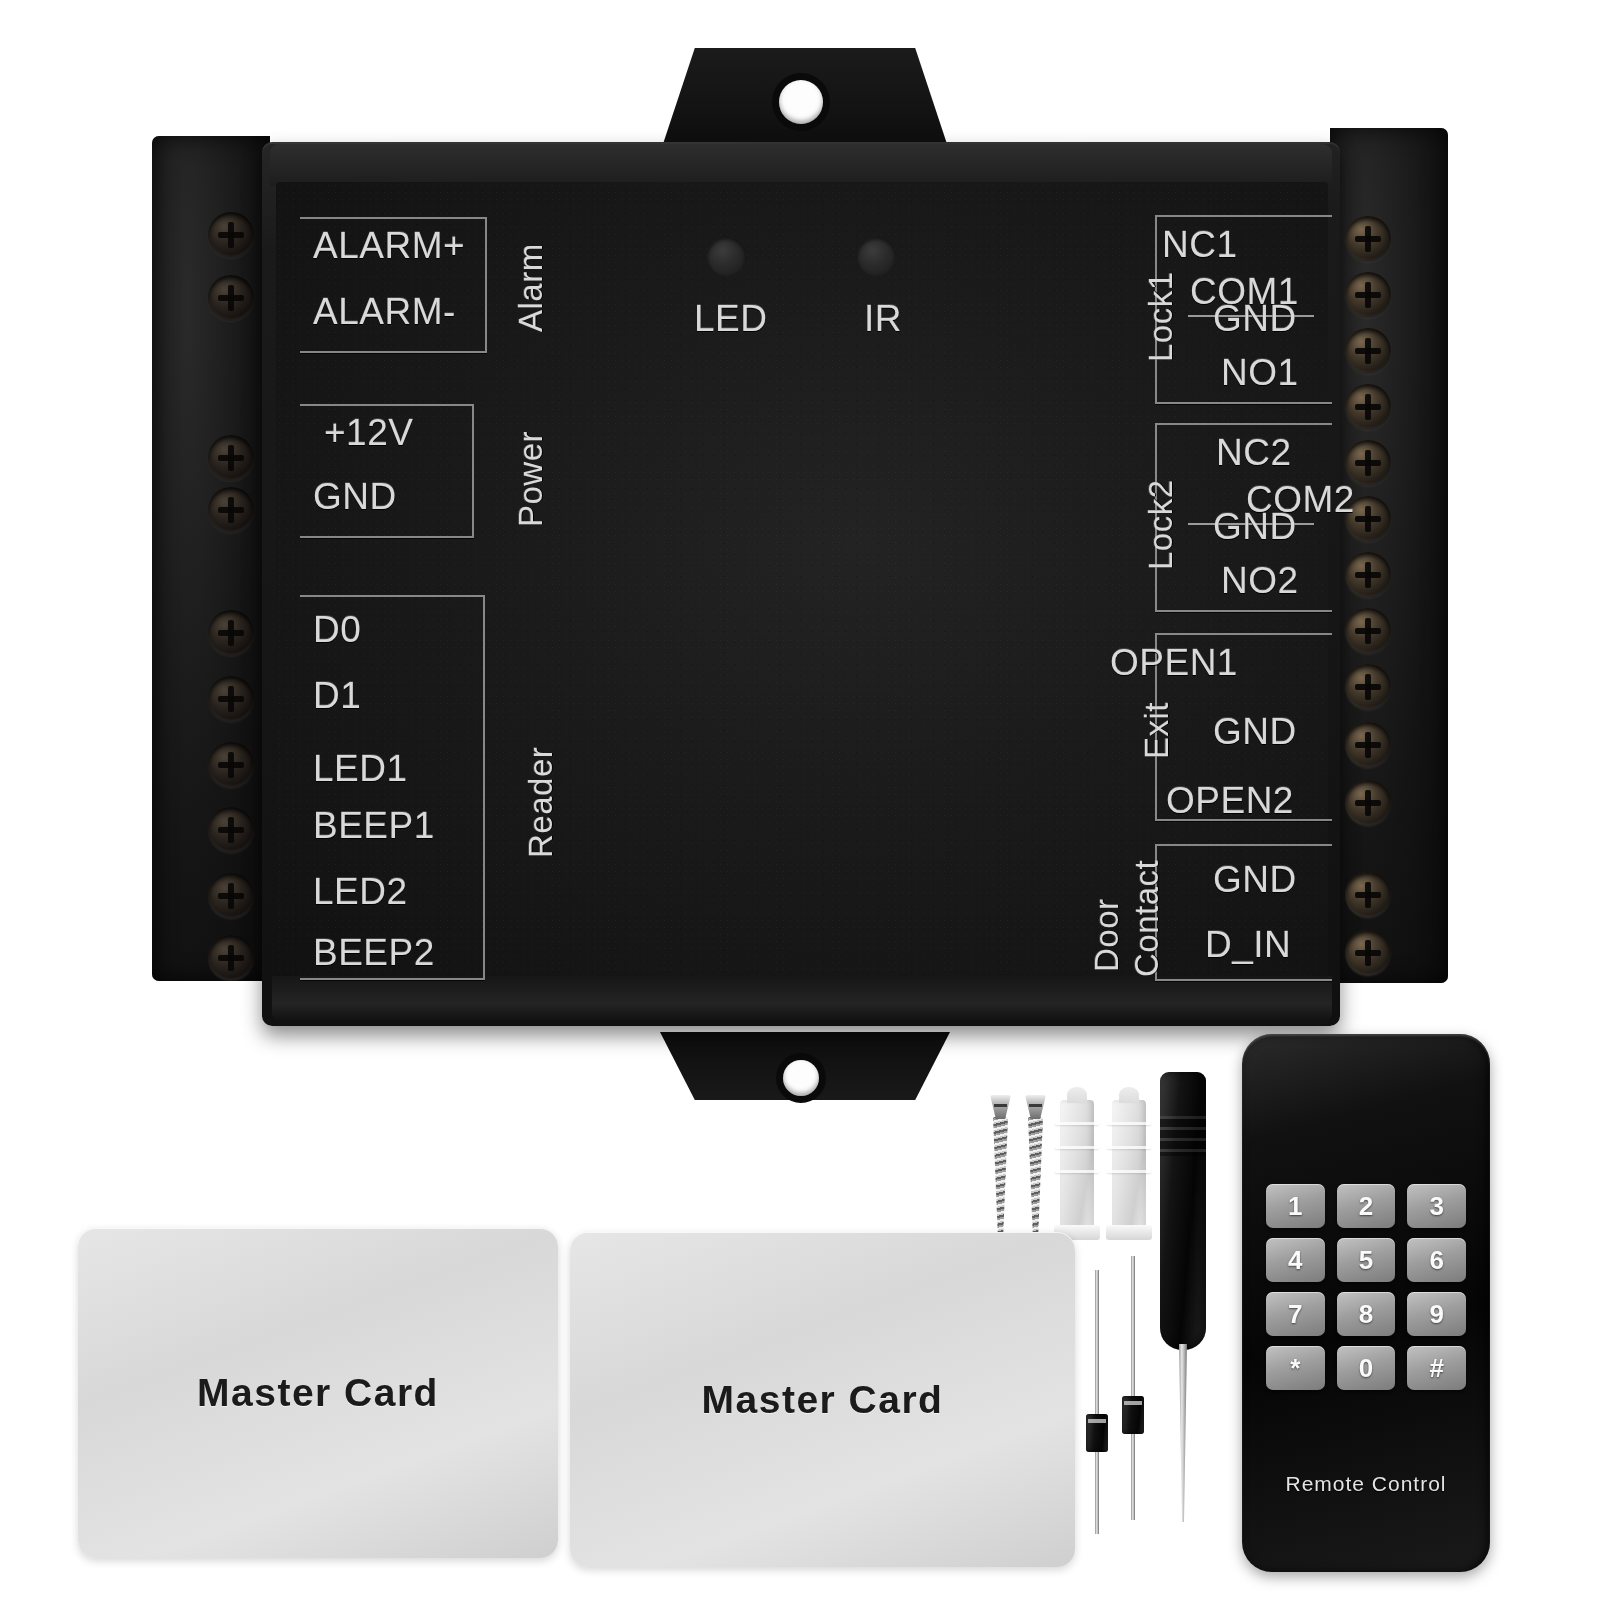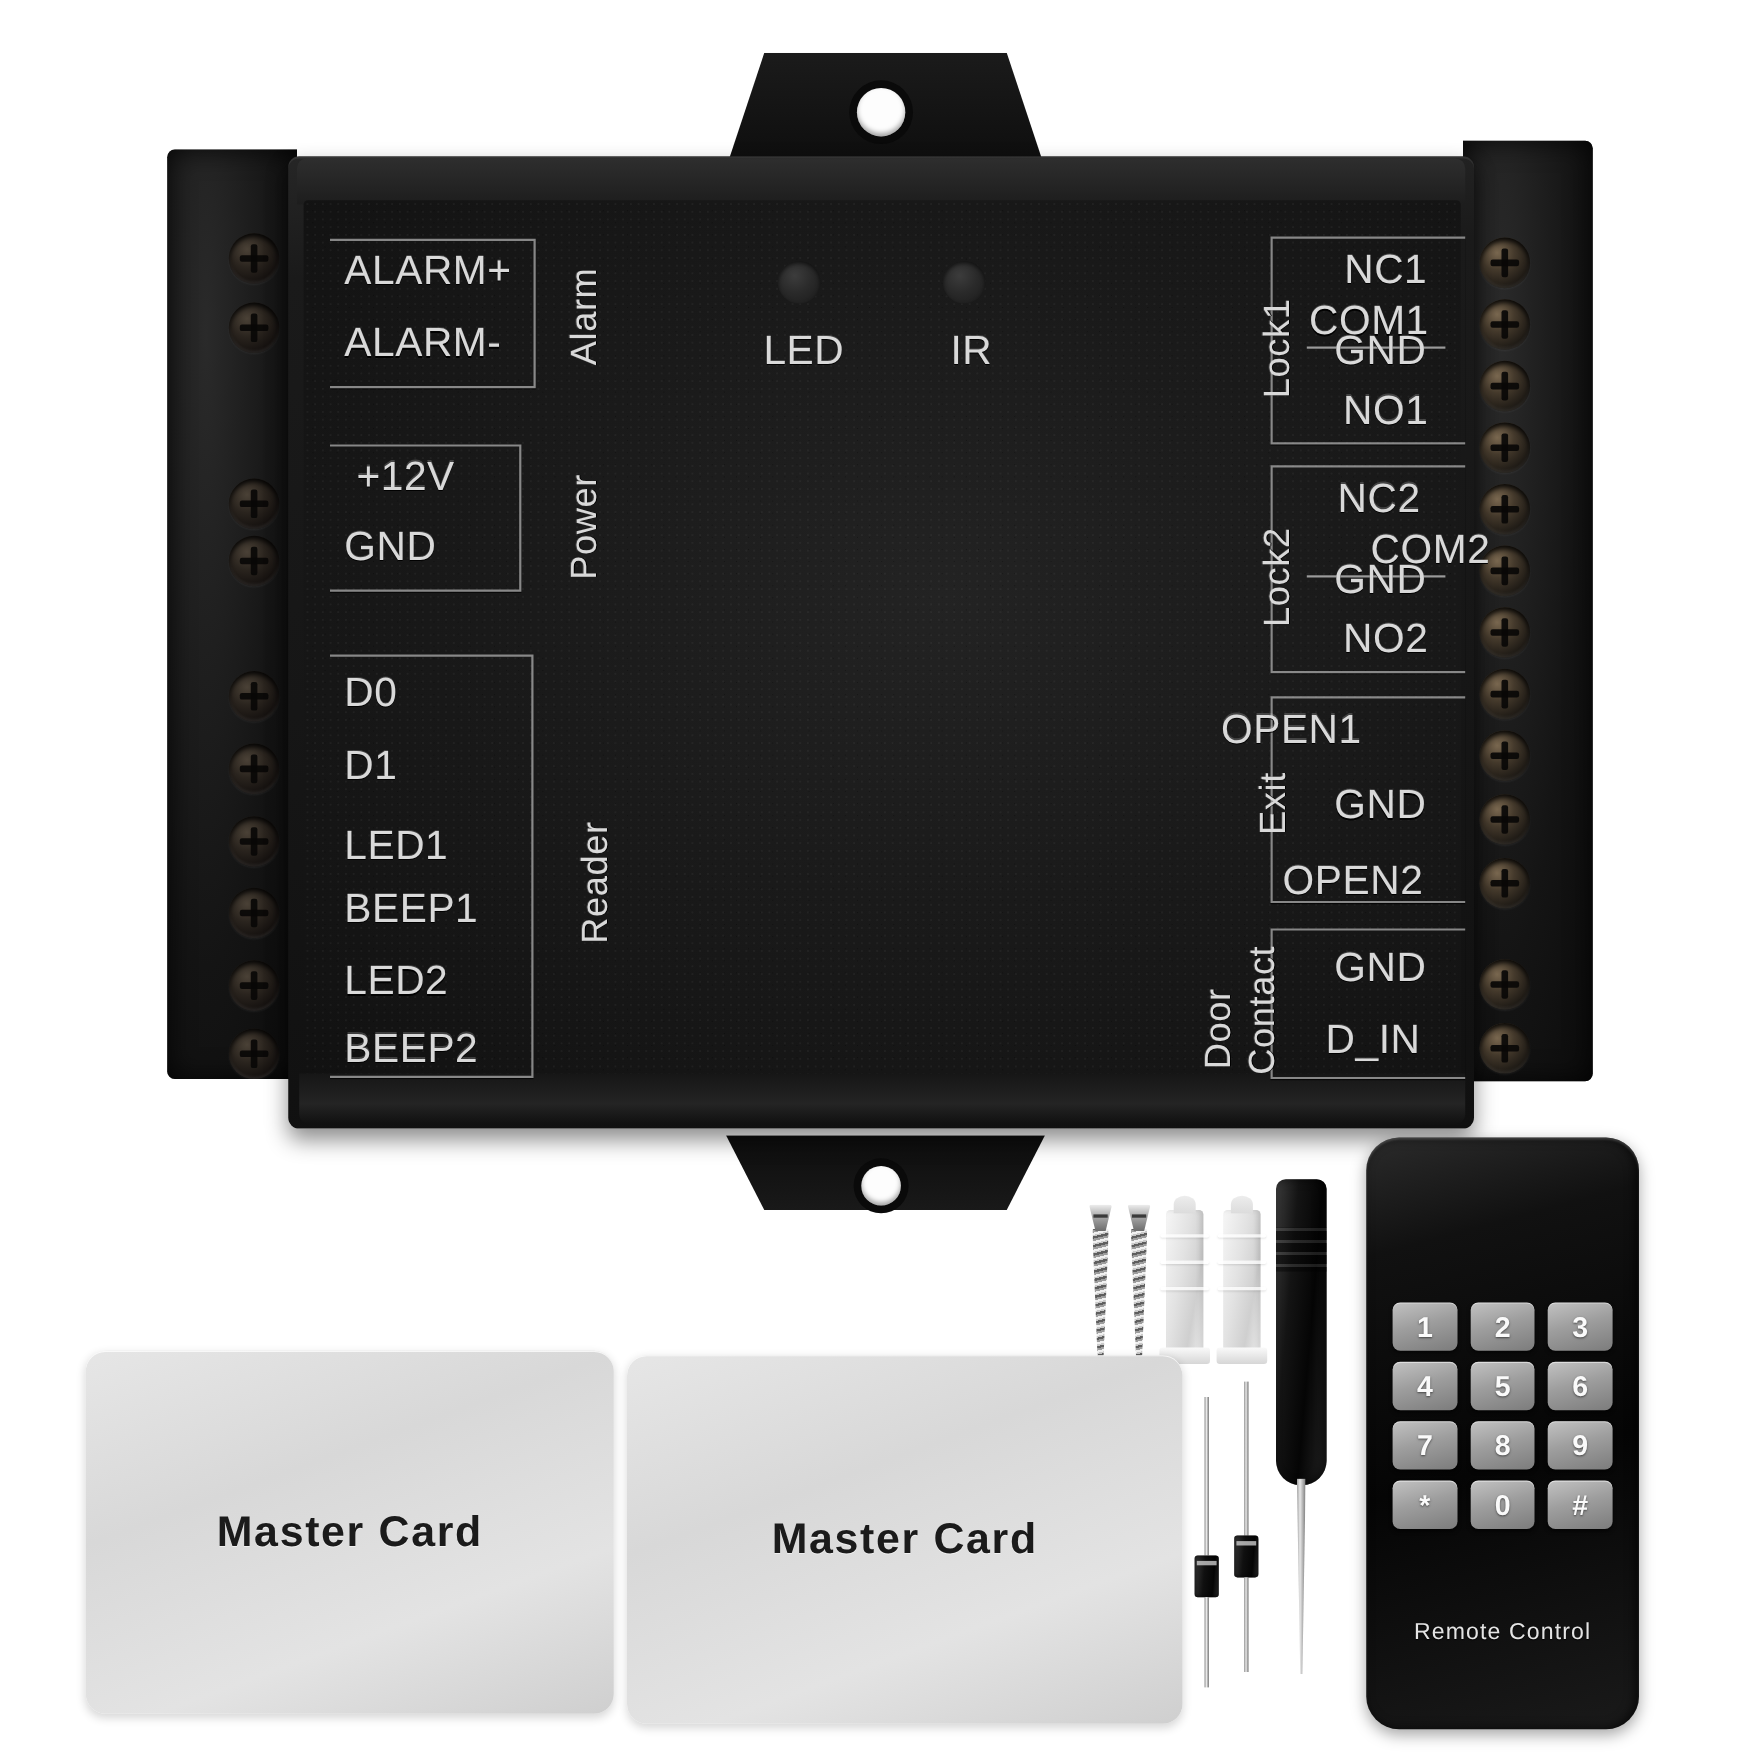--- a/index.html
+++ b/index.html
@@ -415,21 +415,21 @@
   <div class="silk silk-pin" style="left:313px; top:839px">LED2</div>
   <div class="silk silk-pin" style="left:313px; top:900px">BEEP2</div>
   <div class="silk silk-group rot-left" style="left:522px; top:826px">Reader</div>
 
   <div class="indicator-hole" style="left:707px; top:205px"></div>
   <div class="silk silk-pin" style="left:694px; top:266px">LED</div>
   <div class="indicator-hole" style="left:857px; top:205px"></div>
   <div class="silk silk-pin" style="left:864px; top:266px">IR</div>
 
   <div class="pin-frame frame-right" style="left:1155px; top:183px; width:175px; height:185px"></div>
-  <div class="silk silk-pin" style="left:1222px; top:192px">NC1</div>
+  <div class="silk silk-pin" style="left:1162px; top:192px">NC1</div>
   <div class="silk silk-pin" style="left:1190px; top:239px">COM1</div>
   <div style="position:absolute;left:1188px;top:283px;width:126px;height:2px;background:rgba(205,205,205,.72)"></div>
   <div class="silk silk-pin" style="left:1213px; top:266px">GND</div>
   <div class="silk silk-pin" style="left:1221px; top:320px">NO1</div>
   <div class="silk silk-group rot-left" style="left:1142px; top:330px">Lock1</div>
 
   <div class="pin-frame frame-right" style="left:1155px; top:391px; width:175px; height:185px"></div>
   <div class="silk silk-pin" style="left:1216px; top:400px">NC2</div>
   <div class="silk silk-pin" style="left:1246px; top:447px">COM2</div>
   <div style="position:absolute;left:1188px;top:491px;width:126px;height:2px;background:rgba(205,205,205,.72)"></div>

